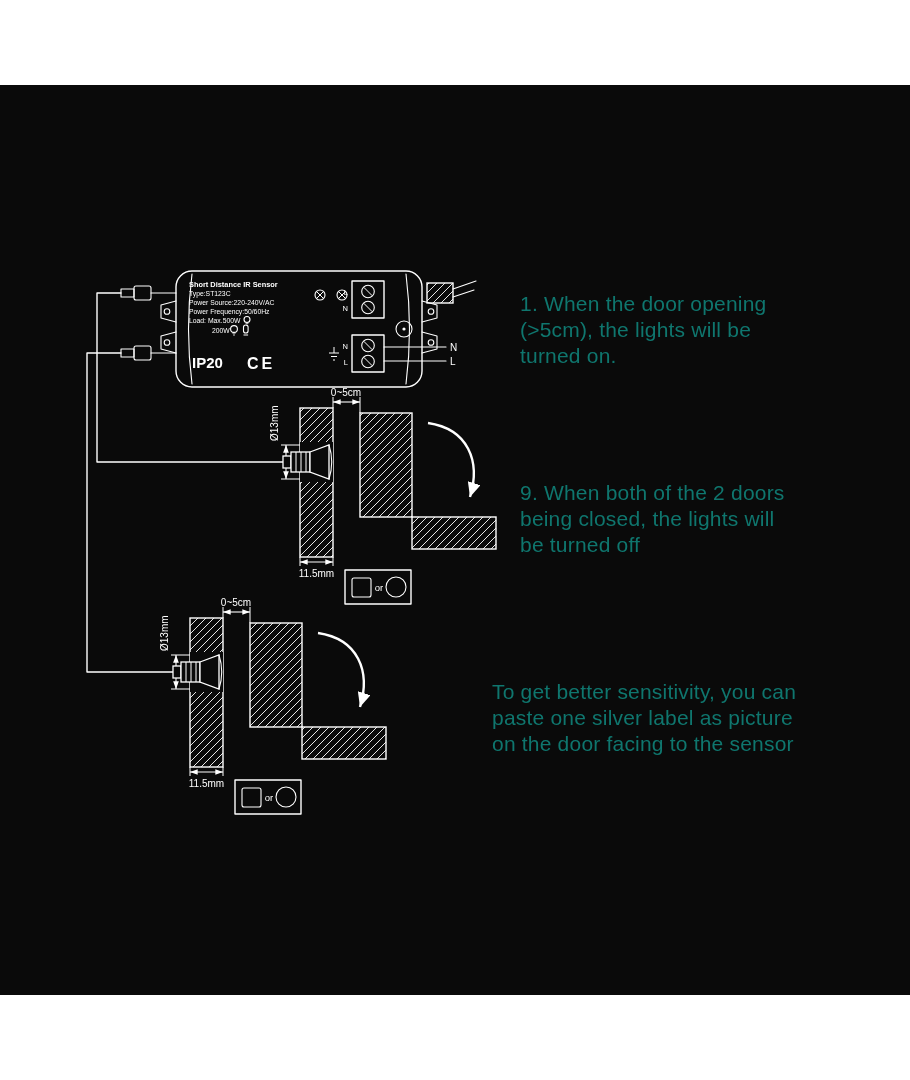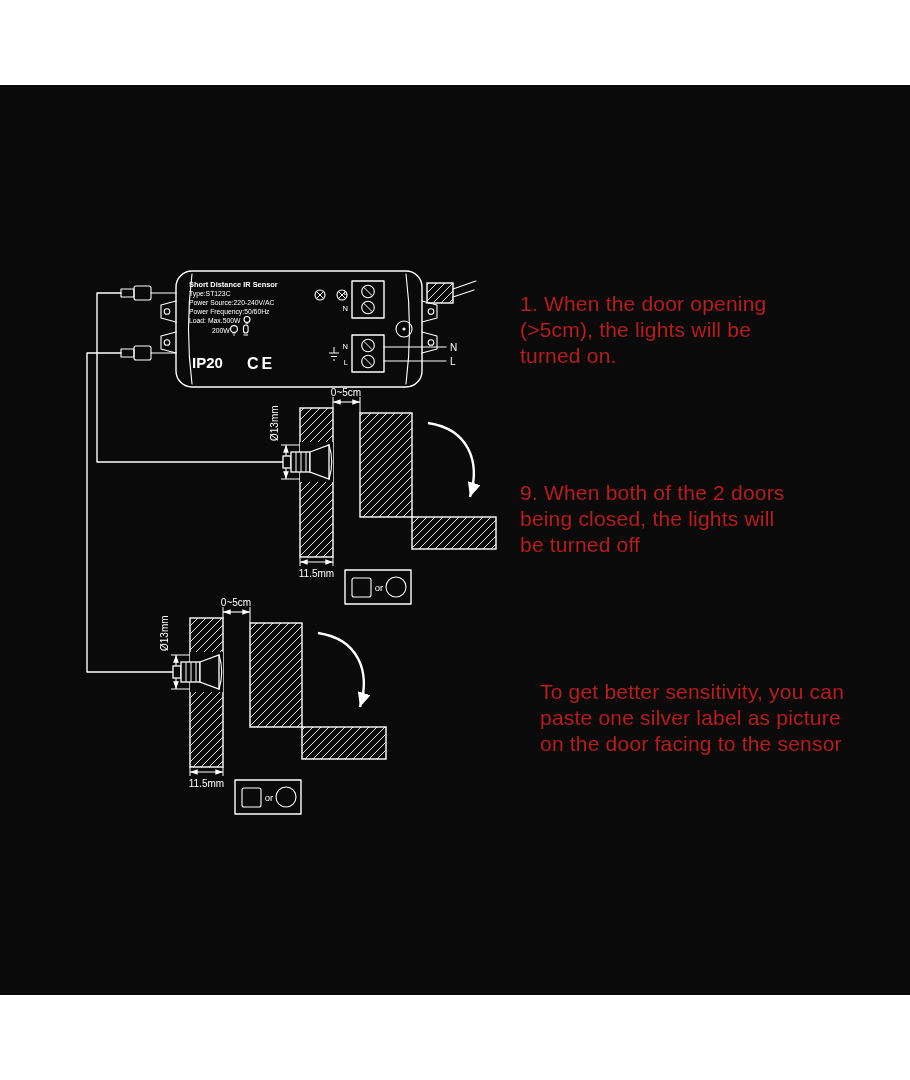--- a/index.html
+++ b/index.html
@@ -22,26 +22,26 @@
   .t68 { font-size:6.8px; }
   .t74b { font-size:7.4px; font-weight:bold; }
   .t75 { font-size:7.5px; }
   .t9  { font-size:9.5px; }
   .t10 { font-size:10px; }
   .t15b { font-size:15px; font-weight:bold; }
   .t16ce { font-size:16px; font-weight:bold; letter-spacing:3px; }
 
   
   .instructions {
-    position:absolute; color:#b91c1c; white-space:pre-line;
+    position:absolute; color:#0f766e; white-space:pre-line;
     font-size:21px; line-height:26px; width:360px; letter-spacing:0.2px;
   }
   #step1 { left:520px; top:291px; }
   #step2 { left:520px; top:480px; }
-  #step3 { left:540px; top:679px; }
+  #step3 { left:492px; top:679px; }
 </style>
 </head>
 <body>
 
 <div class="stage">
 
   <div class="panel"></div>
 
   <svg class="canvas" width="910" height="1080" viewBox="0 0 910 1080">
     <defs>

